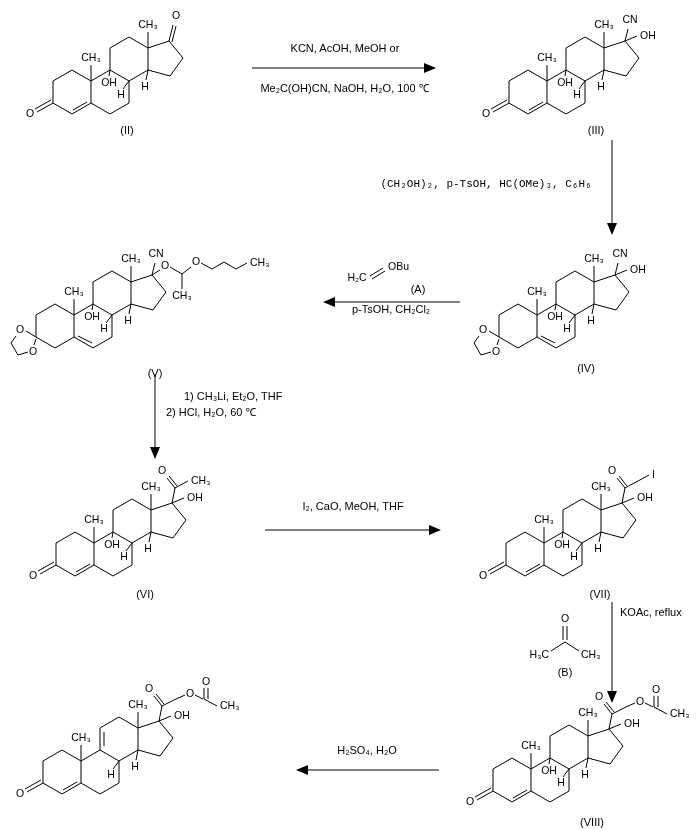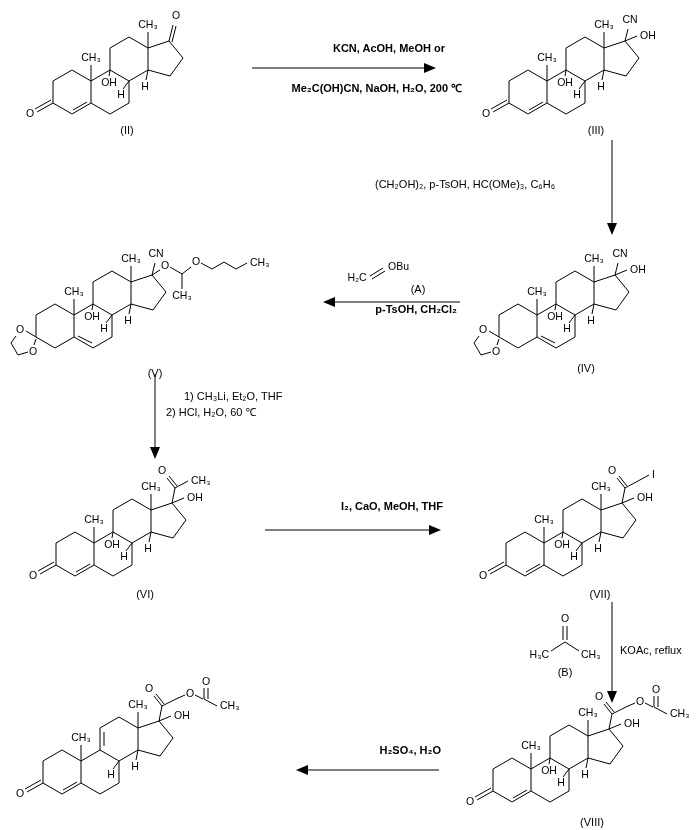--- a/index.html
+++ b/index.html
@@ -4,22 +4,22 @@
 <style>
   html,body{margin:0;padding:0;background:#fff;}
   #canvas{position:relative;width:698px;height:830px;background:#fff;overflow:hidden;
           font-family:"Liberation Sans",sans-serif;}
   .struct,.arrow{position:absolute;}
   svg line, svg path{stroke:#000;stroke-width:1;fill:none;}
   svg polygon{fill:#000;stroke:none;}
   svg text{font-size:10.5px;fill:#000;font-family:"Liberation Sans",sans-serif;}
   svg text.lbl{font-size:11px;}
   .rg{position:absolute;font-size:11px;color:#000;white-space:nowrap;}
-  .rg.c{text-align:right;font-weight:bold;}
-  .rg.r{text-align:left;}
+  .rg.c{text-align:center;}
+  .rg.r{text-align:center;font-family:Liberation Mono, monospace;}
 </style>
 </head>
 <body>
 
 <div id="canvas">
 
   <svg class="struct" style="left:22px;top:2px" width="200" height="136">
     <g>
       <path d="M50 68L31 79L31 101L50 112L69 101L69 79Z M69 101L88 112L107 101L107 79L88 68L69 79M107 79L126 68L126 46L107 35L88 46L88 68M126 46L147 39L161 56L148 74L126 68"></path>
       <line x1="31" y1="101" x2="15" y2="110"></line>
@@ -41,21 +41,21 @@
     <text x="123" y="88" text-anchor="middle">H</text>
     <text x="154" y="17" text-anchor="middle">O</text>
     <text class="lbl" x="105" y="132" text-anchor="middle">(II)</text>
   </svg>
 
   <svg class="arrow" style="left:250px;top:58px" width="188" height="20">
     <line x1="2" y1="10" x2="174" y2="10"></line>
       <polygon points="174,5 186,10 174,15"></polygon>
   </svg>
   <div class="rg c" style="left:245px;top:42px;width:200px">KCN, AcOH, MeOH or</div>
-  <div class="rg c" style="left:228px;top:80px;width:234px">Me₂C(OH)CN, NaOH, H₂O, 200 ℃</div>
+  <div class="rg c" style="left:228px;top:80px;width:234px">Me₂C(OH)CN, NaOH, H₂O, 100 ℃</div>
 
   <svg class="struct" style="left:478px;top:2px" width="218" height="136">
     <g>
       <path d="M50 68L31 79L31 101L50 112L69 101L69 79Z M69 101L88 112L107 101L107 79L88 68L69 79M107 79L126 68L126 46L107 35L88 46L88 68M126 46L147 39L161 56L148 74L126 68"></path>
       <line x1="31" y1="101" x2="15" y2="110"></line>
         <line x1="29" y1="98" x2="13" y2="107"></line>
       <line x1="51" y1="108" x2="65" y2="100"></line>
       <line x1="69" y1="79" x2="69" y2="63"></line>
       <line x1="126" y1="46" x2="126" y2="30"></line>
       <line x1="88" y1="68" x2="87" y2="74"></line>
@@ -237,21 +237,21 @@
       <text x="177" y="14">I</text>
       <text x="162" y="37">OH</text>
       <text class="lbl" x="125" y="134" text-anchor="middle">(VII)</text>
     </g>
   </svg>
 
   <svg class="arrow" style="left:602px;top:600px" width="20" height="104">
     <line x1="10" y1="2" x2="10" y2="92"></line>
       <polygon points="5,91 10,103 15,91"></polygon>
   </svg>
-  <div class="rg" style="left:620px;top:644px">KOAc, reflux</div>
+  <div class="rg" style="left:620px;top:606px">KOAc, reflux</div>
   <svg class="struct" style="left:523px;top:610px" width="84" height="72">
     <g>
       <line x1="40" y1="16" x2="40" y2="30"></line>
         <line x1="44" y1="16" x2="44" y2="30"></line>
       <line x1="42" y1="32" x2="28" y2="41"></line>
         <line x1="42" y1="32" x2="56" y2="41"></line>
     </g>
     <text x="42" y="12" text-anchor="middle">O</text>
     <text x="26" y="48" text-anchor="end">H₃C</text>
     <text x="58" y="48">CH₃</text>

